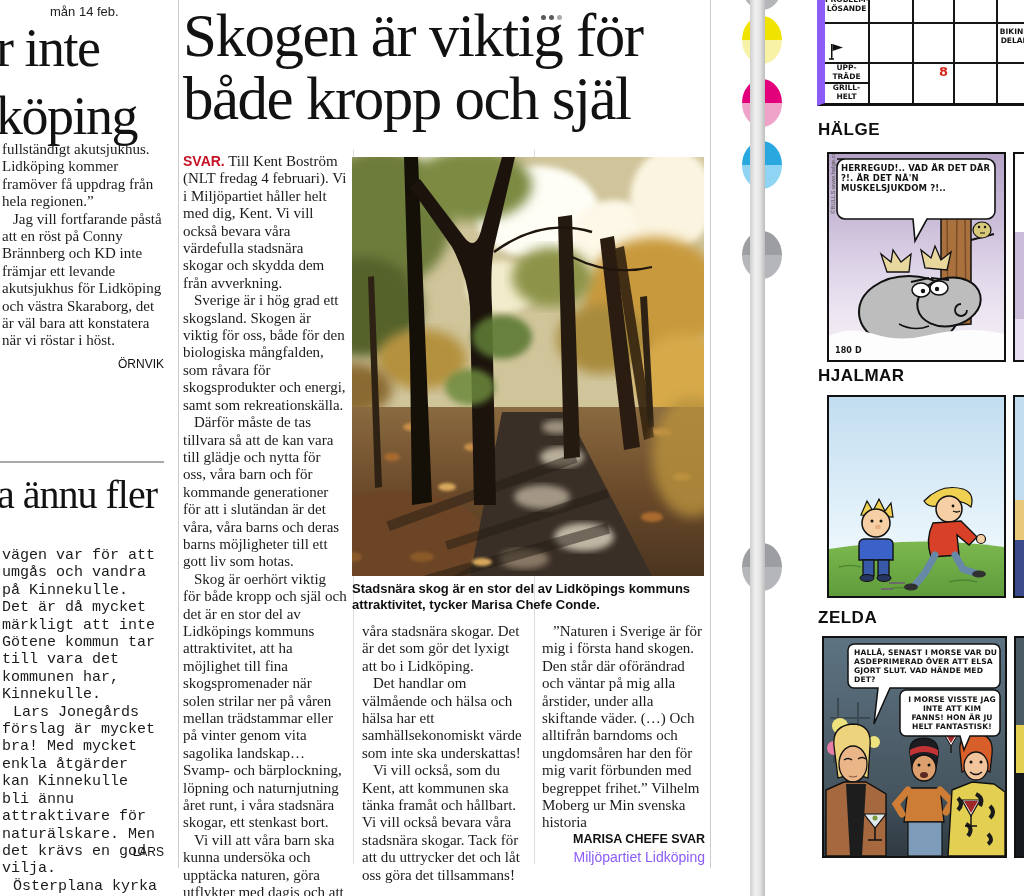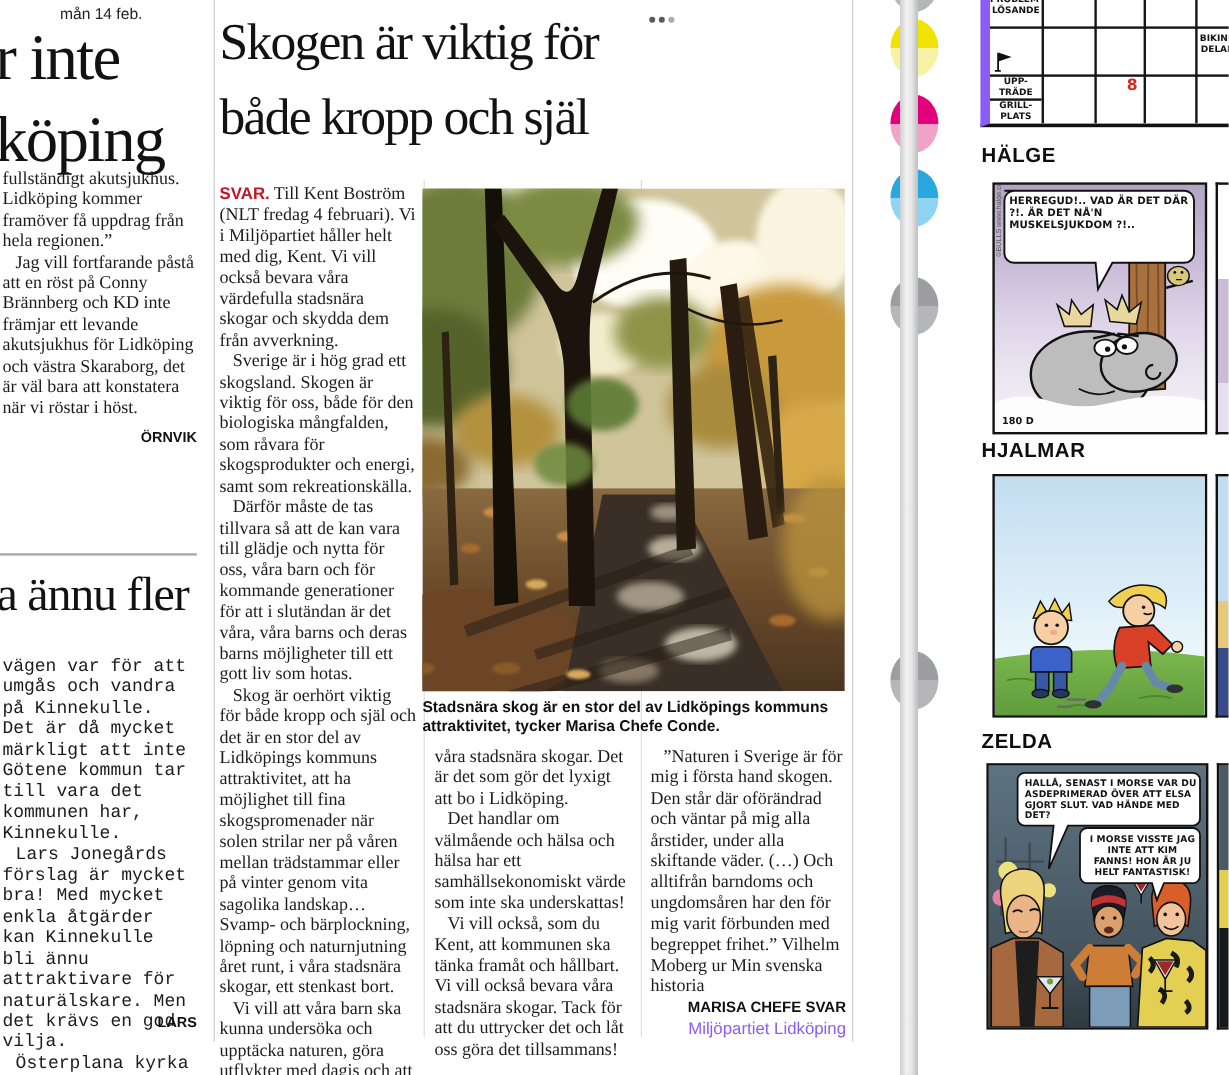--- a/index.html
+++ b/index.html
@@ -2,27 +2,27 @@
 <html><head>
 <meta charset="utf-8">
 <style>
   html,body{margin:0;padding:0;background:#fff;}
   #stage{position:relative;width:1024px;height:896px;background:#fff;overflow:hidden;
          font-family:"Liberation Sans",sans-serif;color:#1c1c1c;}
   .abs{position:absolute;}
   
   .date{font-size:13px;color:#222;}
   .headline{font-family:"Liberation Serif",serif;font-weight:400;color:#121212;letter-spacing:-1.5px;}
-  .hl-big{font-size:43px;line-height:63px;}
+  .hl-big{font-size:61px;line-height:63px;}
   .hl-left{font-size:54px;line-height:68px;}
   .hl-mid{font-size:40px;line-height:46px;letter-spacing:-1px;}
   .bodytext{font-family:"Liberation Serif",serif;font-size:15px;line-height:17.4px;color:#1b1b1b;}
   .bodytext p{margin:0;}
   .bodytext p.ind{text-indent:11px;}
-  .sig{font-size:12px;font-weight:bold;color:#111;text-align:right;}
+  .sig{font-size:12px;font-weight:normal;color:#111;text-align:right;}
   .lead-label{font-family:"Liberation Sans",sans-serif;font-weight:bold;color:#c41425;font-size:14px;}
   .caption{font-size:13px;line-height:16px;font-weight:bold;color:#101010;}
   .byline{font-size:12.5px;font-weight:bold;text-align:right;color:#111;}
   .byline-org{font-size:14px;text-align:right;color:#8b5cf6;}
   .vrule{width:1px;background:#ccc;}
   .hrule{height:2px;background:#a9a9a9;}
   .comic-title{font-size:17px;font-weight:800;letter-spacing:.5px;color:#0e0e0e;}
   .panel{border:2px solid #111;box-sizing:border-box;overflow:hidden;}
   .sliver{border:2px solid #111;border-right:none;box-sizing:border-box;overflow:hidden;}
   .bubble-text{font-size:8.5px;line-height:10px;font-weight:bold;color:#131313;
@@ -193,21 +193,21 @@
     <svg class="abs" style="left:3px;top:40px;" width="18" height="20">
       <path d="M3,19 L3,4 L4.5,4 L4.5,19 Z" fill="#111"></path>
       <polygon points="4.5,4 15,7.5 4.5,11" fill="#111"></polygon>
       <path d="M1,19 L6,19" stroke="#111" stroke-width="1.5"></path>
     </svg>
     <div class="abs xw-clue" style="left:172px;top:28px;width:35px;">BIKINI-
 DELAR</div>
     <div class="abs xw-clue" style="left:0;top:64px;width:43px;">UPP-
 TRÄDE</div>
     <div class="abs xw-clue" style="left:0;top:84px;width:43px;">GRILL-
-PLATS</div>
+HELT</div>
     <div class="abs xw-num" style="left:114px;top:64px;">8</div>
   </div>
 
   <div class="abs comic-title" style="left:818px;top:120px;">HÄLGE</div>
   <div class="abs panel" style="left:827px;top:152px;width:179px;height:210px;background:linear-gradient(#b4a3c6,#cabcd8 32%,#ded4e8 55%,#ece6f2 78%,#f3eff6);">
     <svg width="175" height="206" viewBox="0 0 175 206">
       <path d="M112,55 L142,55 L142,170 L112,172 Z" fill="#a8713d" stroke="#111" stroke-width="1.5"></path>
       <path d="M118,60 L119,168 M128,58 L127,166 M136,62 L137,165" stroke="#7a4e28" stroke-width="1.5" fill="none"></path>
       <path d="M142,86 L165,80" stroke="#111" stroke-width="2"></path>
       <g>

